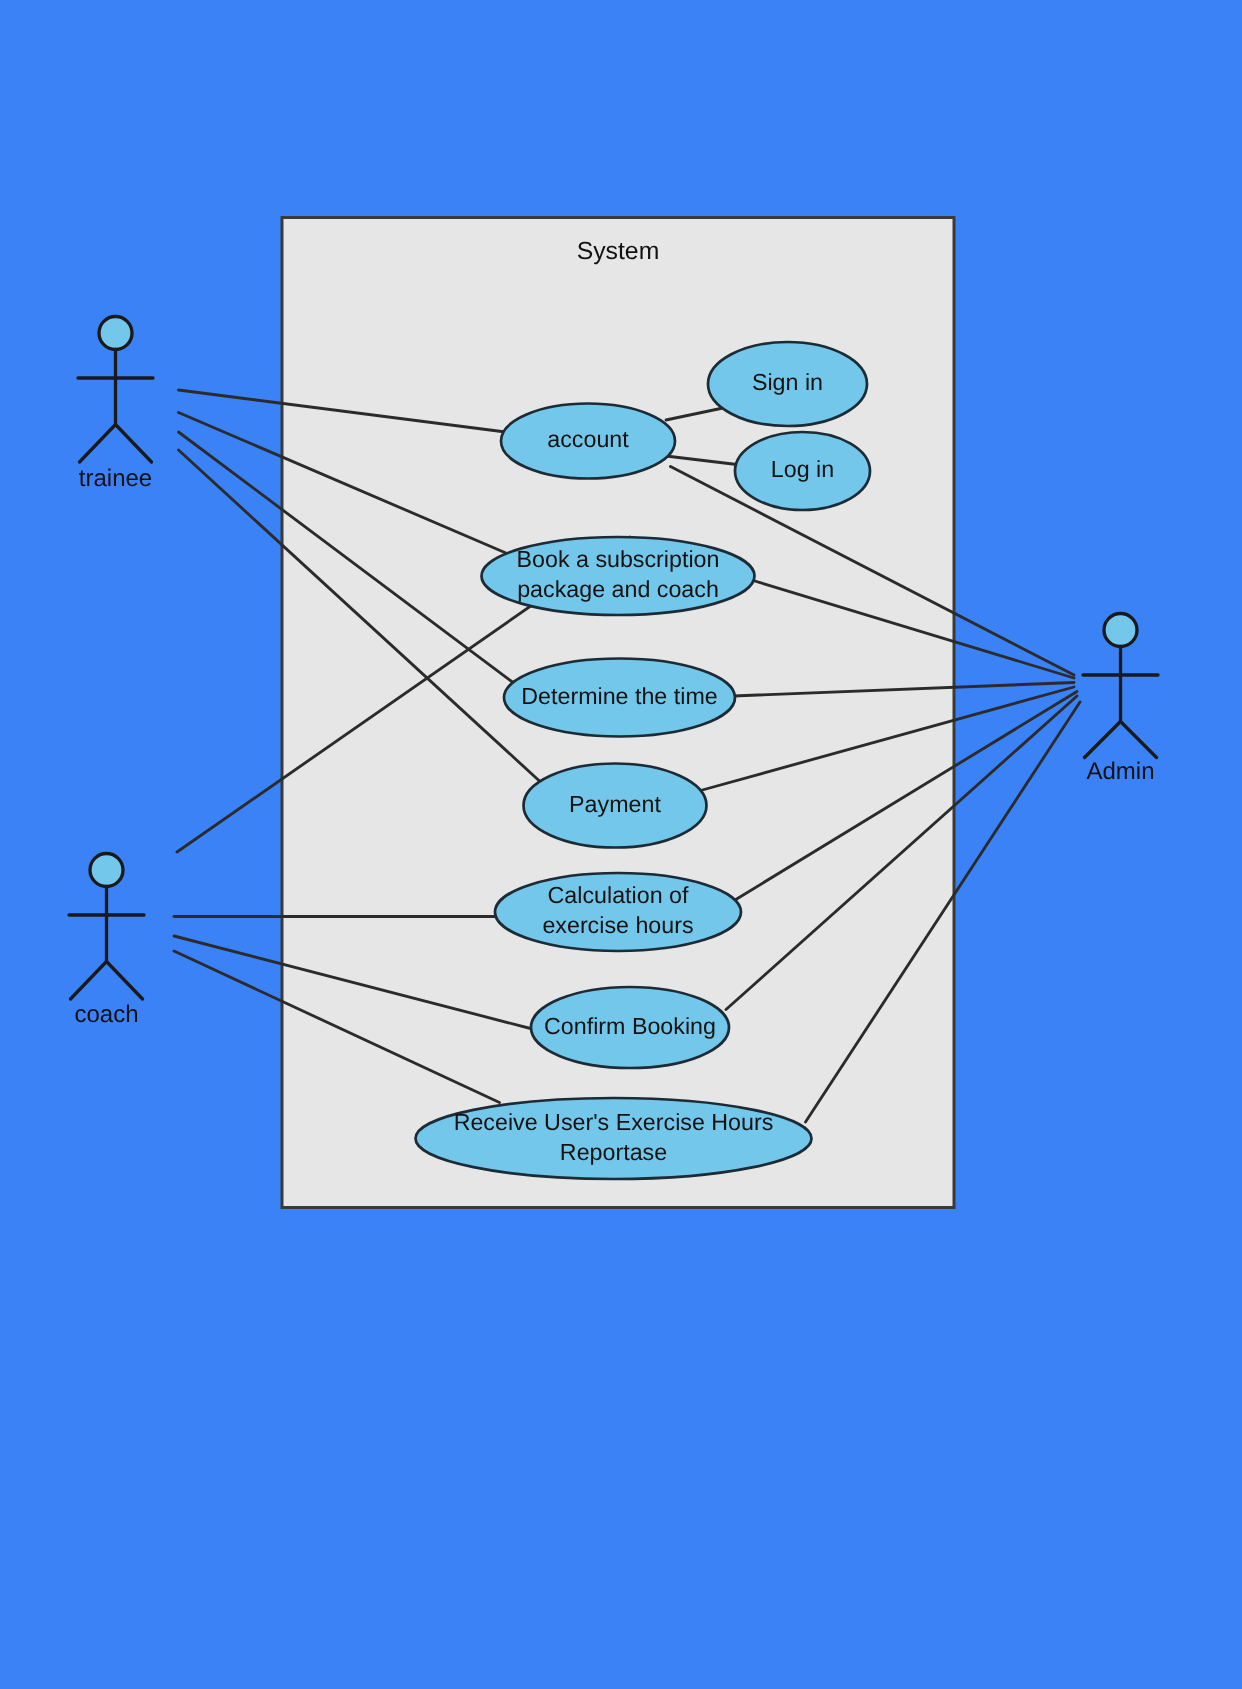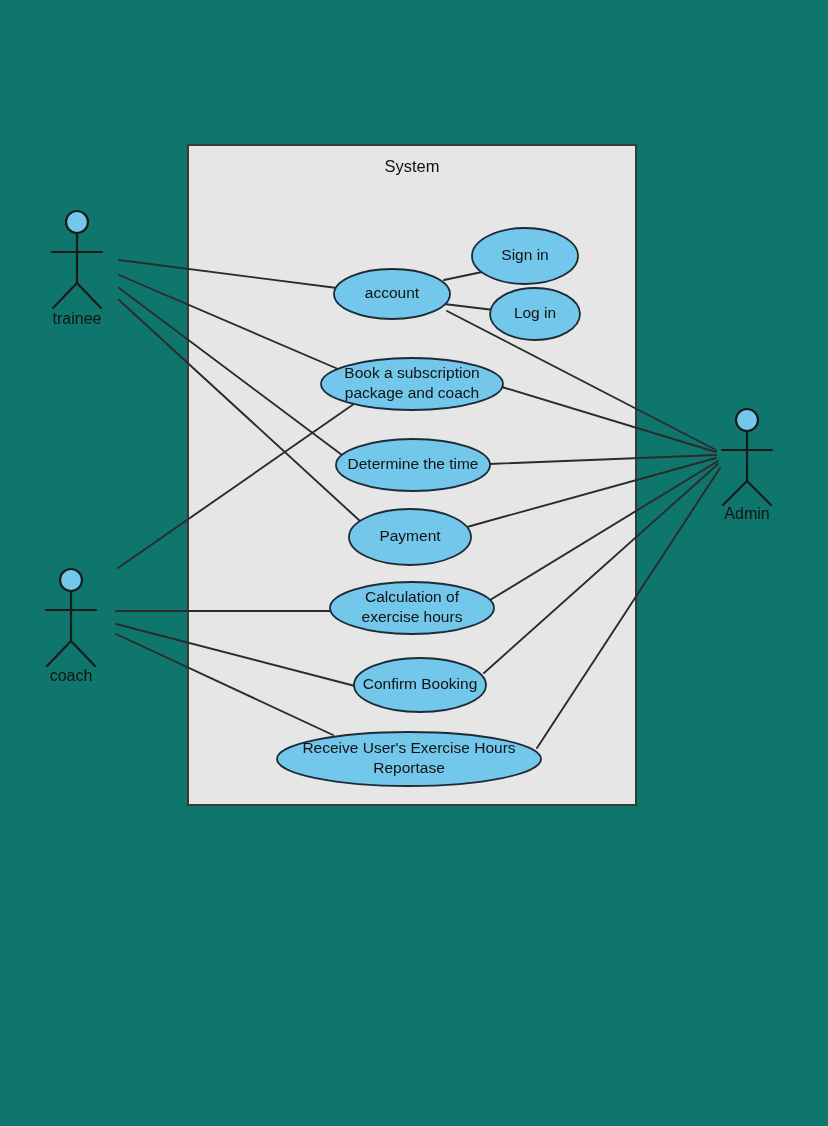--- a/index.html
+++ b/index.html
@@ -11,21 +11,21 @@
   body {
     width: 828px;
     height: 1126px;
     font-family: "Liberation Sans", sans-serif;
     overflow: hidden;
   }
   #diagram-root {
     position: relative;
     width: 828px;
     height: 1126px;
-    background: #0f766e;
+    background: #3b82f6;
   }
   svg#uml {
     display: block;
     width: 828px;
     height: 1126px;
   }
   .sysbox {
     fill: #e6e6e6;
     stroke: #3a3a3a;
     stroke-width: 2;

